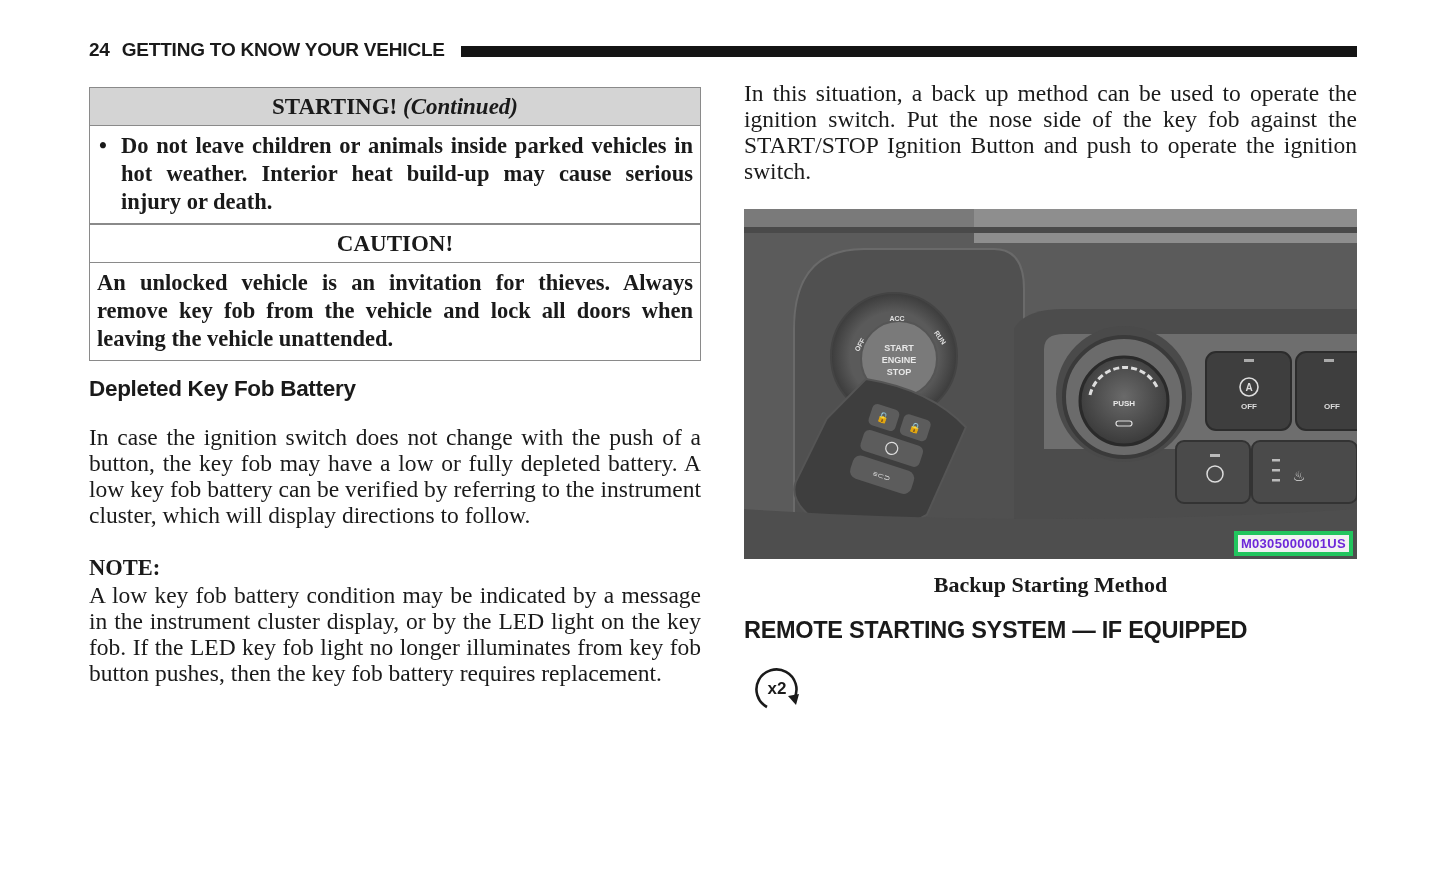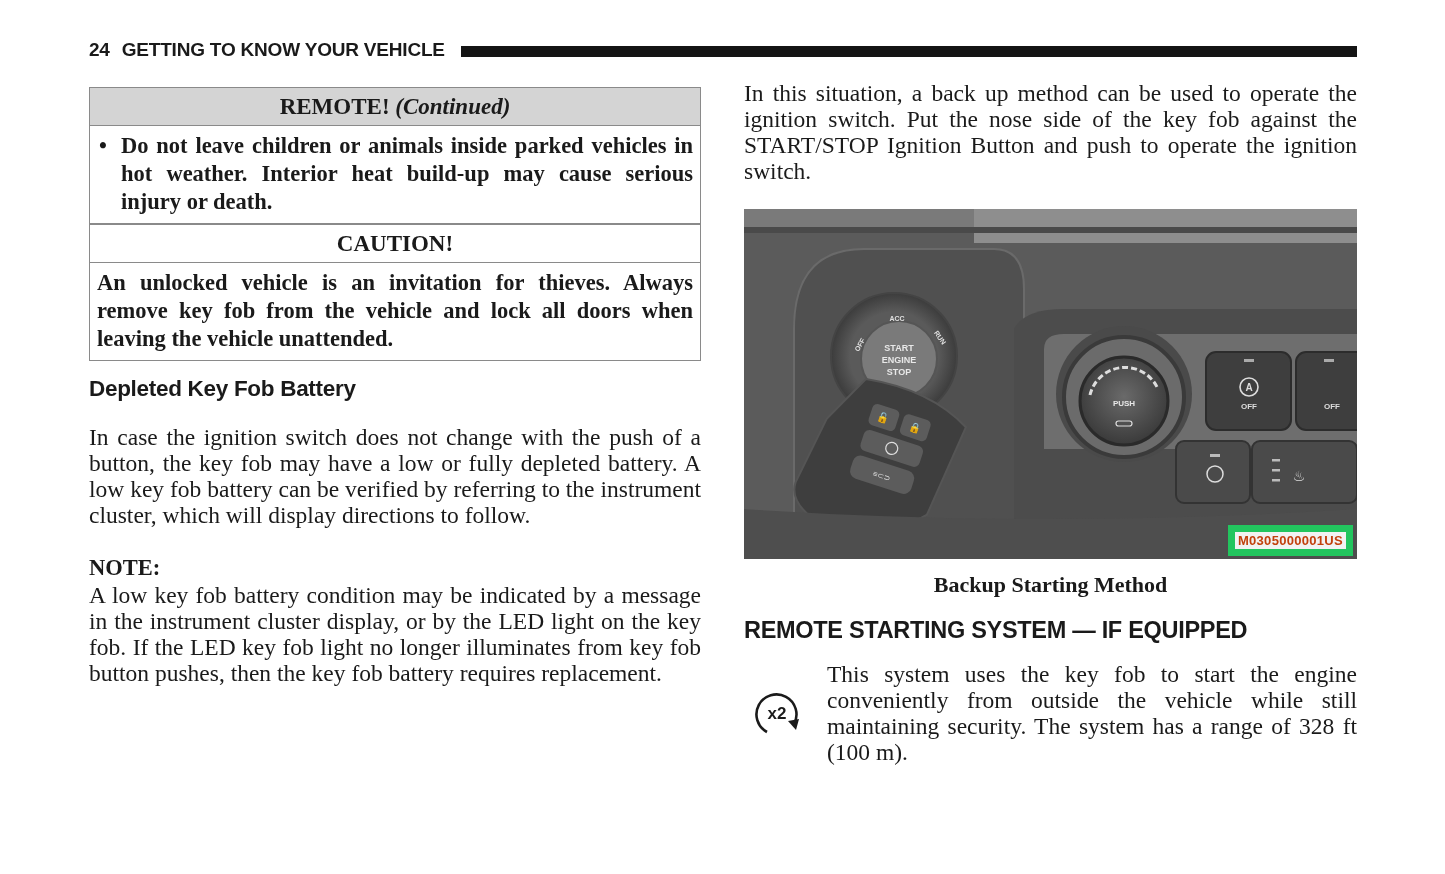--- a/index.html
+++ b/index.html
@@ -25,40 +25,40 @@
   .warning { margin-top: 0; }
   .caution { }
 
   h2.sub { font-family: "Liberation Sans", sans-serif; font-weight: bold; font-size: 22.5px; margin: 15px 0 0 0; letter-spacing: -0.3px; }
   p.body { font-family: "Liberation Serif", serif; font-size: 23.5px; line-height: 26px; margin: 0; text-align: justify; text-align-last: left; }
   .p1 { margin-top: 22px !important; }
   .note-label { font-family: "Liberation Serif", serif; font-weight: bold; font-size: 22.5px; margin-top: 26px; line-height: 28px; }
 
   .figure { margin-top: 25px; width: 613px; height: 350px; position: relative; background: #555; overflow: hidden; }
   .figure svg { display: block; }
-  .fig-code { position: absolute; right: 4px; bottom: 3px; background: #f2f2f2; border: 7px solid #22c55e; font-family: "Liberation Sans", sans-serif; font-weight: bold; font-size: 13px; padding: 1px 3px; color: #c2410c; letter-spacing: 0.3px; }
+  .fig-code { position: absolute; right: 4px; bottom: 3px; background: #f2f2f2; border: 4px solid #22c55e; font-family: "Liberation Sans", sans-serif; font-weight: bold; font-size: 13px; padding: 1px 3px; color: #6d28d9; letter-spacing: 0.3px; }
   .caption { text-align: center; font-family: "Liberation Serif", serif; font-weight: bold; font-size: 22px; margin-top: 13px; }
   h2.section { font-family: "Liberation Sans", sans-serif; font-weight: bold; font-size: 23.5px; margin: 19px 0 0 0; letter-spacing: -0.3px; white-space: nowrap; }
   .remote { display: flex; margin-top: 17px; }
   .remote .icon { width: 83px; flex: 0 0 83px; display: flex; align-items: center; padding-left: 6px; box-sizing: border-box; }
   .remote p.body { flex: 1; }
 </style>
 </head>
 <body>
 
 <div class="running-head">
   <span class="pg">24</span>
   <span class="title">GETTING TO KNOW YOUR VEHICLE</span>
   <span class="rule"></span>
 </div>
 
 <div class="col-left">
   <div class="box warning">
     <div class="box-head">
-      <span>REMOTE!</span>
+      <span>STARTING!</span>
       <i>(Continued)</i>
     </div>
     <div class="box-body">
       <div class="bullet-item">
         <span class="dot">•</span>
         <span class="txt">Do not leave children or animals inside parked vehicles in hot weather. Interior heat build-up may cause serious injury or death.</span>
       </div>
     </div>
   </div>
 
@@ -149,15 +149,14 @@
   <h2 class="section">REMOTE STARTING SYSTEM — IF EQUIPPED</h2>
 
   <div class="remote">
     <div class="icon">
       <svg width="54" height="54" viewBox="0 0 54 54">
         <path d="M17 46 A20 20 0 1 1 44 38" fill="none" stroke="#1a1a1a" stroke-width="2.6"></path>
         <path d="M38 35 L46 44 L49 33 Z" fill="#1a1a1a"></path>
         <text x="27" y="33" text-anchor="middle" font-family="Liberation Sans, sans-serif" font-weight="bold" font-size="17" fill="#1a1a1a">x2</text>
       </svg>
     </div>
-    <p class="body">This system uses the key fob to start the engine conveniently from outside the vehicle while still maintaining security. The system has a range of 328 ft (100 m).</p>
   </div>
 </div>
 
 </body></html>

